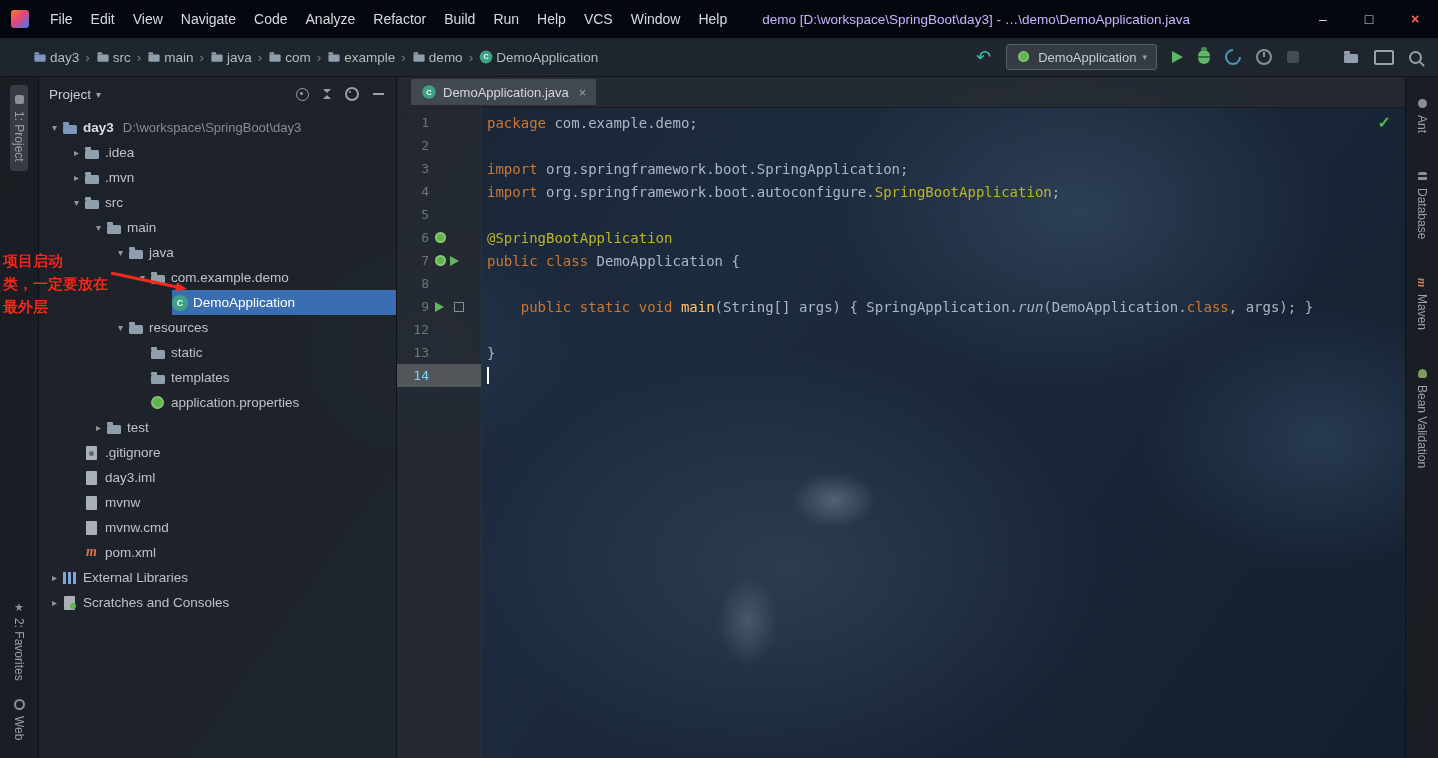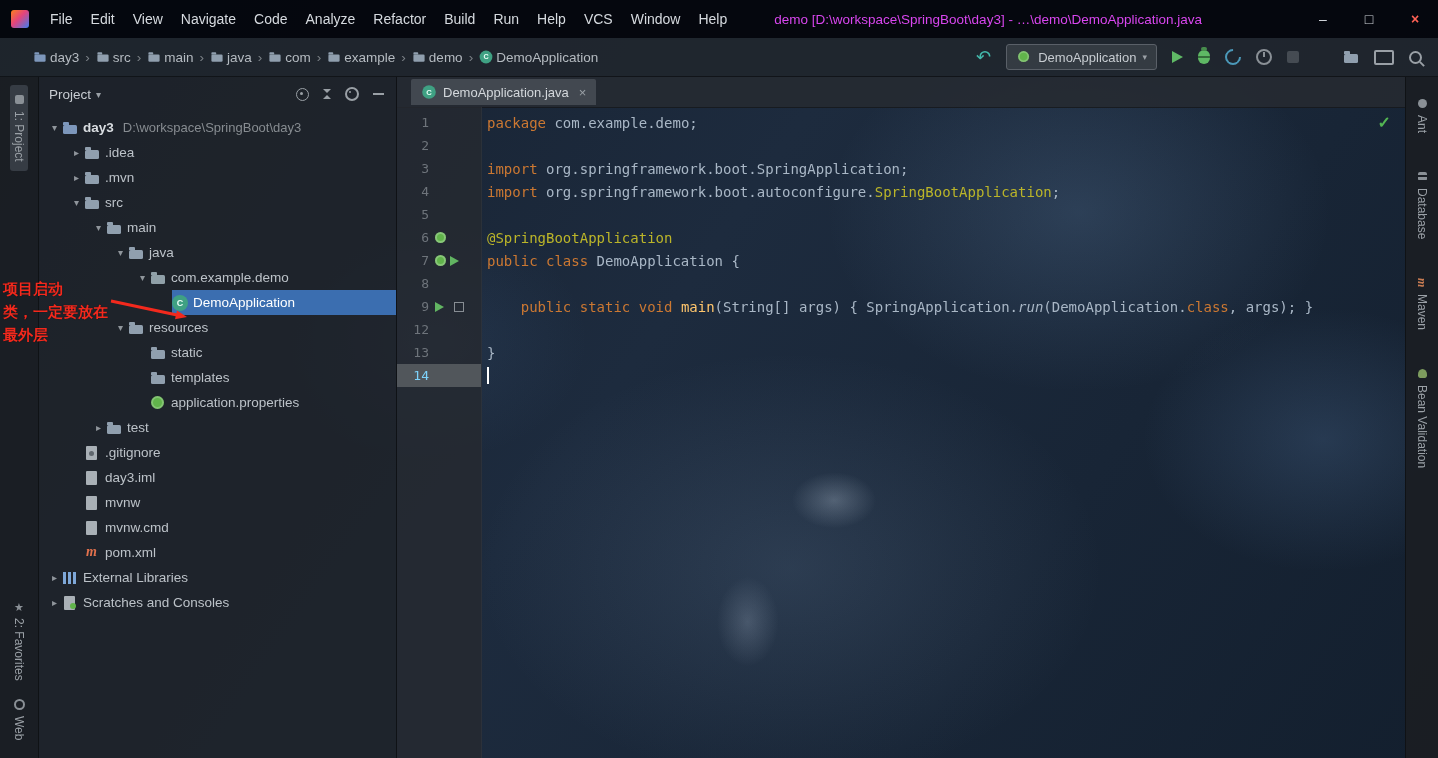--- a/index.html
+++ b/index.html
@@ -11,21 +11,21 @@
     radial-gradient(300px 220px at 92% 58%, rgba(100,140,190,.22), transparent 60%),
     radial-gradient(60px 40px at 58% 66%, rgba(205,218,232,.28), transparent 70%),
     radial-gradient(44px 64px at 52% 82%, rgba(195,208,226,.22), transparent 70%),
     radial-gradient(260px 200px at 30% 45%, rgba(80,120,170,.14), transparent 60%),
     linear-gradient(125deg,#151f2d 0%,#1d2b3e 45%,#131f2e 100%)}
   
   .titlebar{position:relative;height:38px;display:flex;align-items:center;background:rgba(4,6,12,.96);font-size:14px}
   .logo{width:18px;height:18px;border-radius:3px;margin:0 12px 0 11px;background:linear-gradient(135deg,#fc801d,#e4447c 45%,#3d7df0);flex:none}
   .menubar{display:flex;align-items:flex-end}
   .menu-item{padding:0 9px;color:#d6dadf;cursor:default}
-  .title{margin-left:38px;color:#d946ef;font-size:13.5px;white-space:nowrap;overflow:hidden}
+  .title{margin-left:26px;color:#c4b5fd;font-size:13.5px;white-space:nowrap;overflow:hidden}
   .win-controls{margin-left:auto;display:flex;height:100%}
   .win-btn{width:46px;height:100%;display:flex;align-items:center;justify-content:center;color:#cfd3d8;font-size:14px;cursor:default}
   .win-btn.close{color:#ff6155;font-weight:700}
   
   .navbar{position:relative;height:38px;display:flex;align-items:center;background:rgba(32,37,44,.88);border-bottom:1px solid rgba(0,0,0,.45)}
   .breadcrumbs{display:flex;align-items:center;gap:1px;padding-left:30px;color:#b5bbc1;font-size:13.5px;white-space:nowrap;overflow:hidden}
   .crumb{display:flex;align-items:center;gap:3px;padding:2px 3px;cursor:default}
   .crumb-sep{color:#7b8187;margin:0 2px}
   .nav-icons{margin-left:auto;display:flex;align-items:center;gap:15px;padding-right:12px;flex:none}
   .i-undo{color:#43b9ac;font-size:18px;cursor:default}
@@ -113,21 +113,21 @@
   .gi{display:inline-block;flex:none}
   .gi-spring{width:11px;height:11px;border-radius:50%;background:#61b44b;box-shadow:inset 0 0 0 2px rgba(255,255,255,.25)}
   .gi-run{width:0;height:0;border-left:9px solid #62b562;border-top:5px solid transparent;border-bottom:5px solid transparent}
   .gi-fold{width:8px;height:8px;border:1px solid #878d93;margin-left:6px}
   .ctext{white-space:pre;padding-left:6px;font:14px "DejaVu Sans Mono",monospace;color:#A9B7C6}
   .tok-kw{color:#CC7832}.tok-pl{color:#A9B7C6}.tok-ann{color:#BBB529}.tok-fn{color:#FFC66D}
   .tok-it{color:#A9B7C6;font-style:italic}
   .caret{display:inline-block;width:2px;height:17px;background:#fff;vertical-align:middle}
   .check{position:absolute;top:6px;right:14px;color:#53b553;font-weight:700;font-size:16px}
   
-  .annotation{position:absolute;left:3px;top:200px;width:220px;z-index:40;pointer-events:none}
+  .annotation{position:absolute;left:3px;top:172px;width:220px;z-index:40;pointer-events:none}
   .ann-line{font:700 15px/23px "Liberation Sans",sans-serif;color:#f3291d;text-shadow:0 0 1px rgba(0,0,0,.5);white-space:nowrap}
   .ann-arrow{position:absolute;left:100px;top:14px}
 </style>
 </head>
 <body>
 
 <div class="window">
   <div class="bg"></div>
 
   <div class="titlebar">

